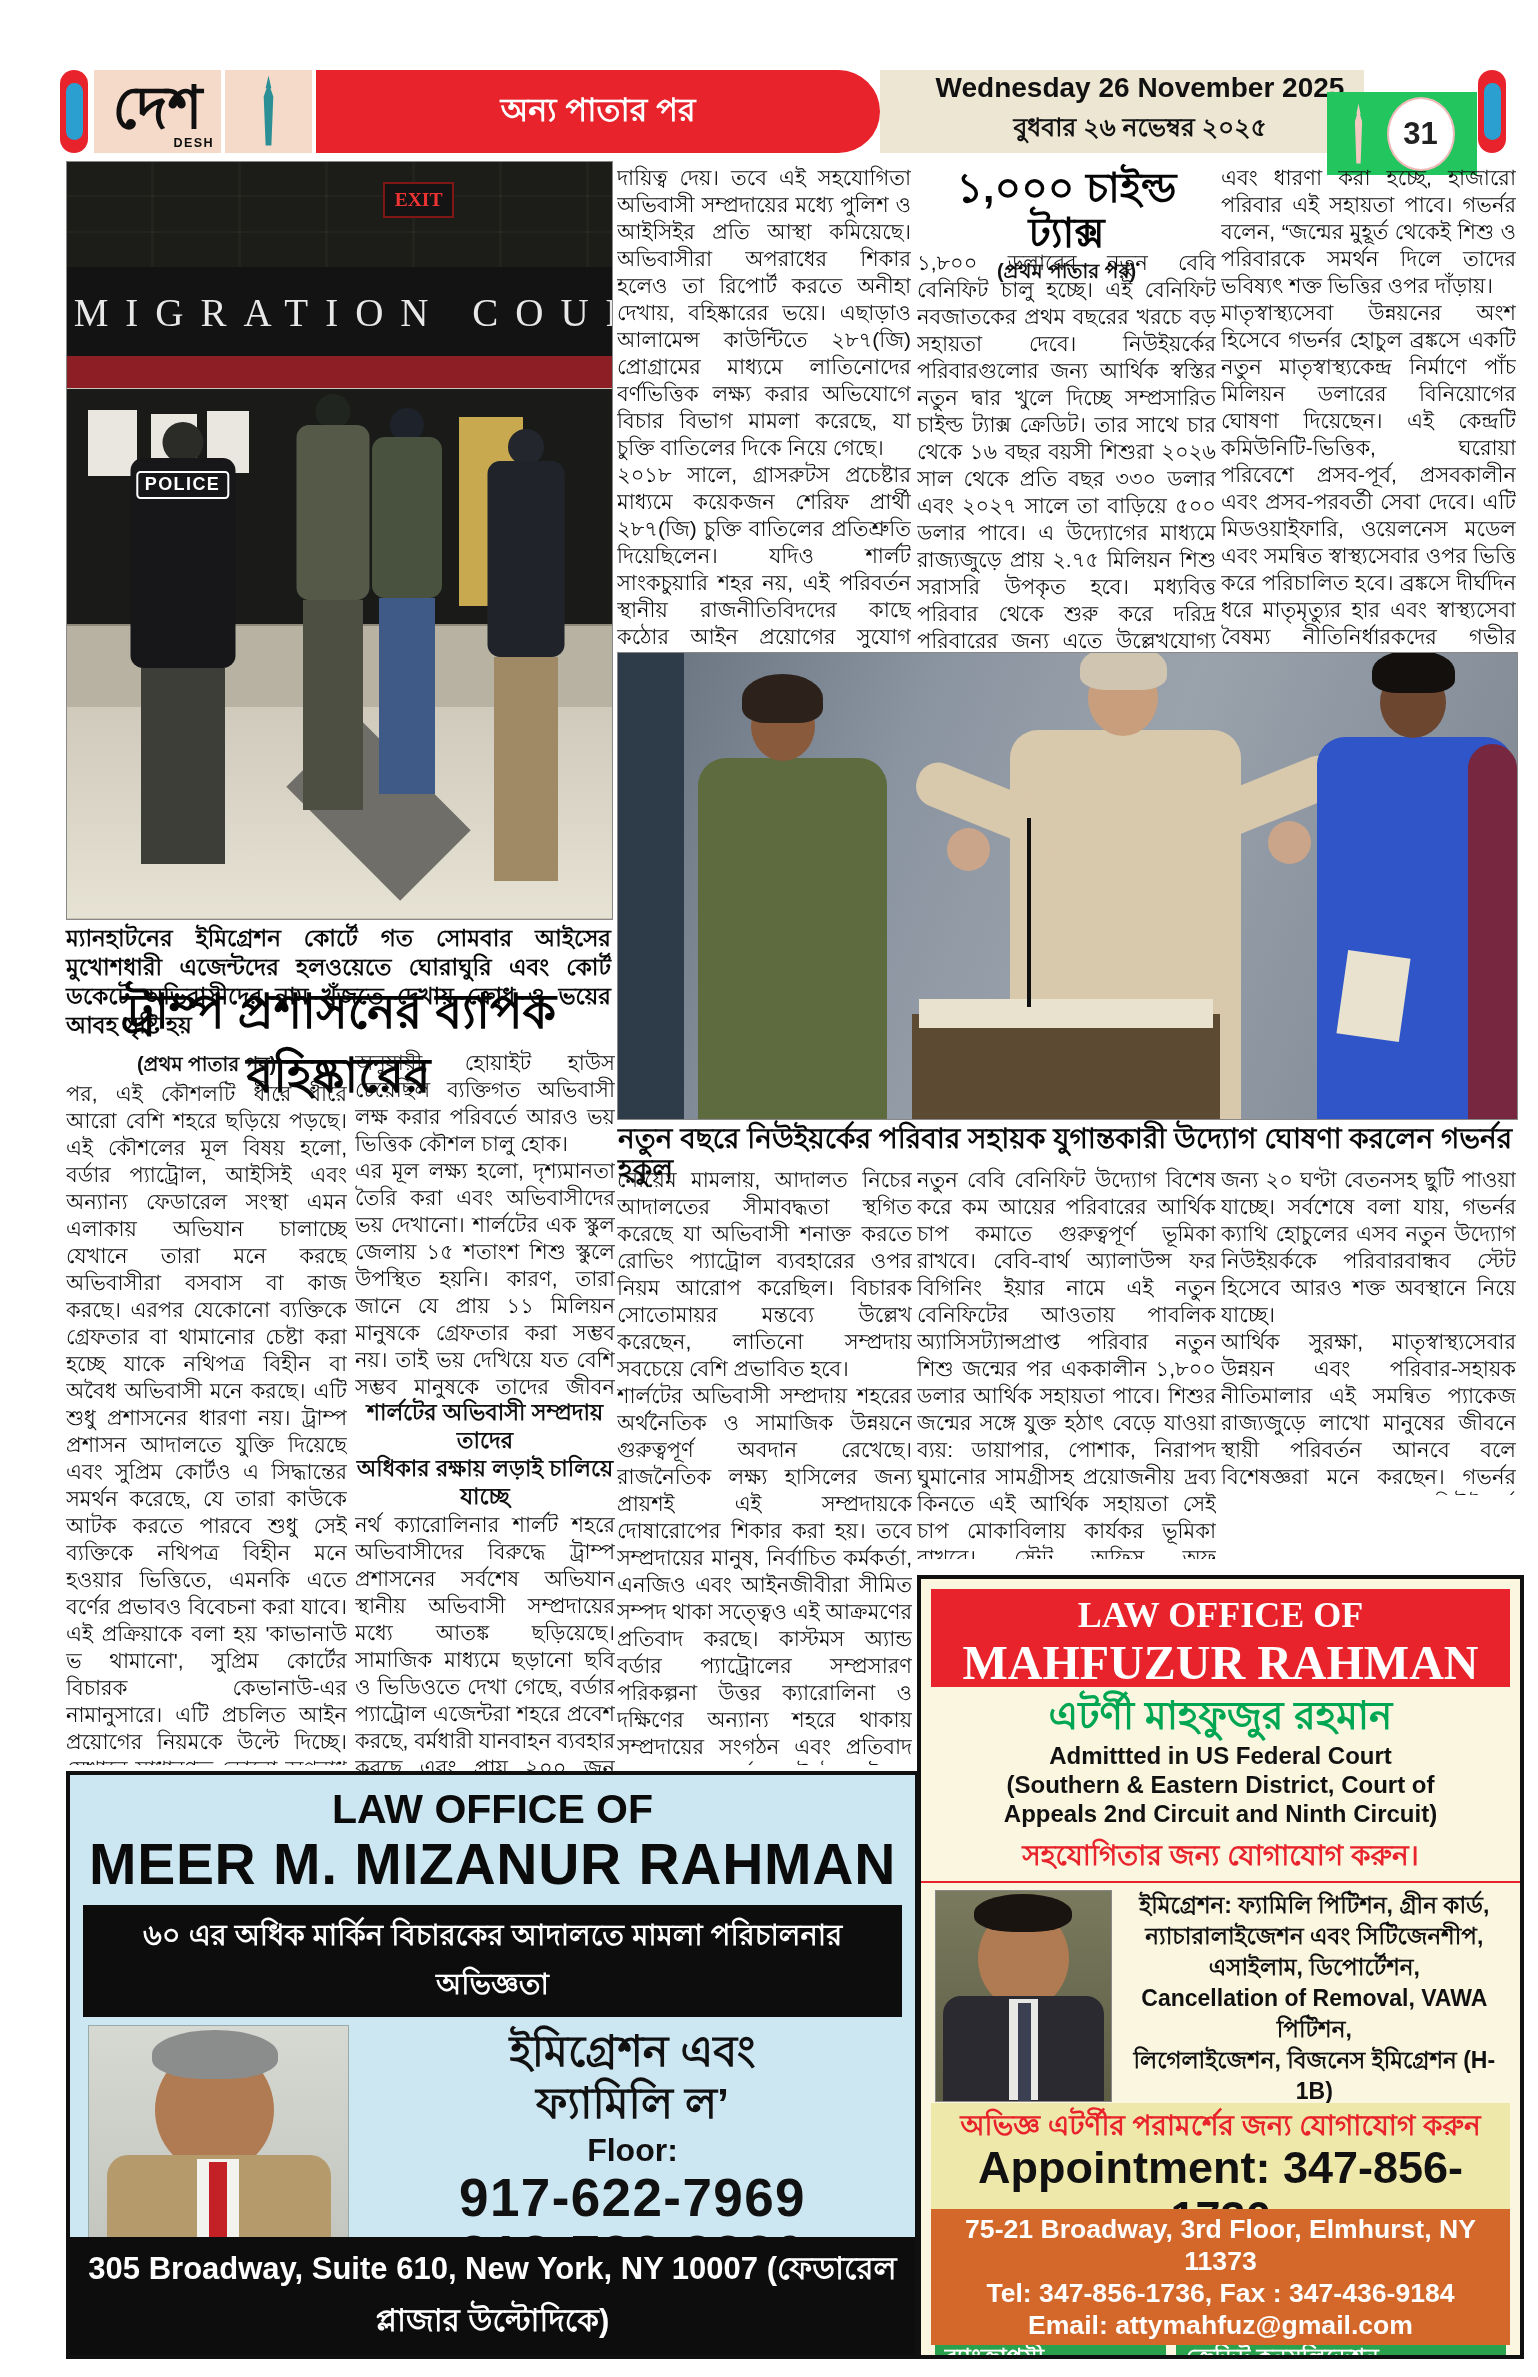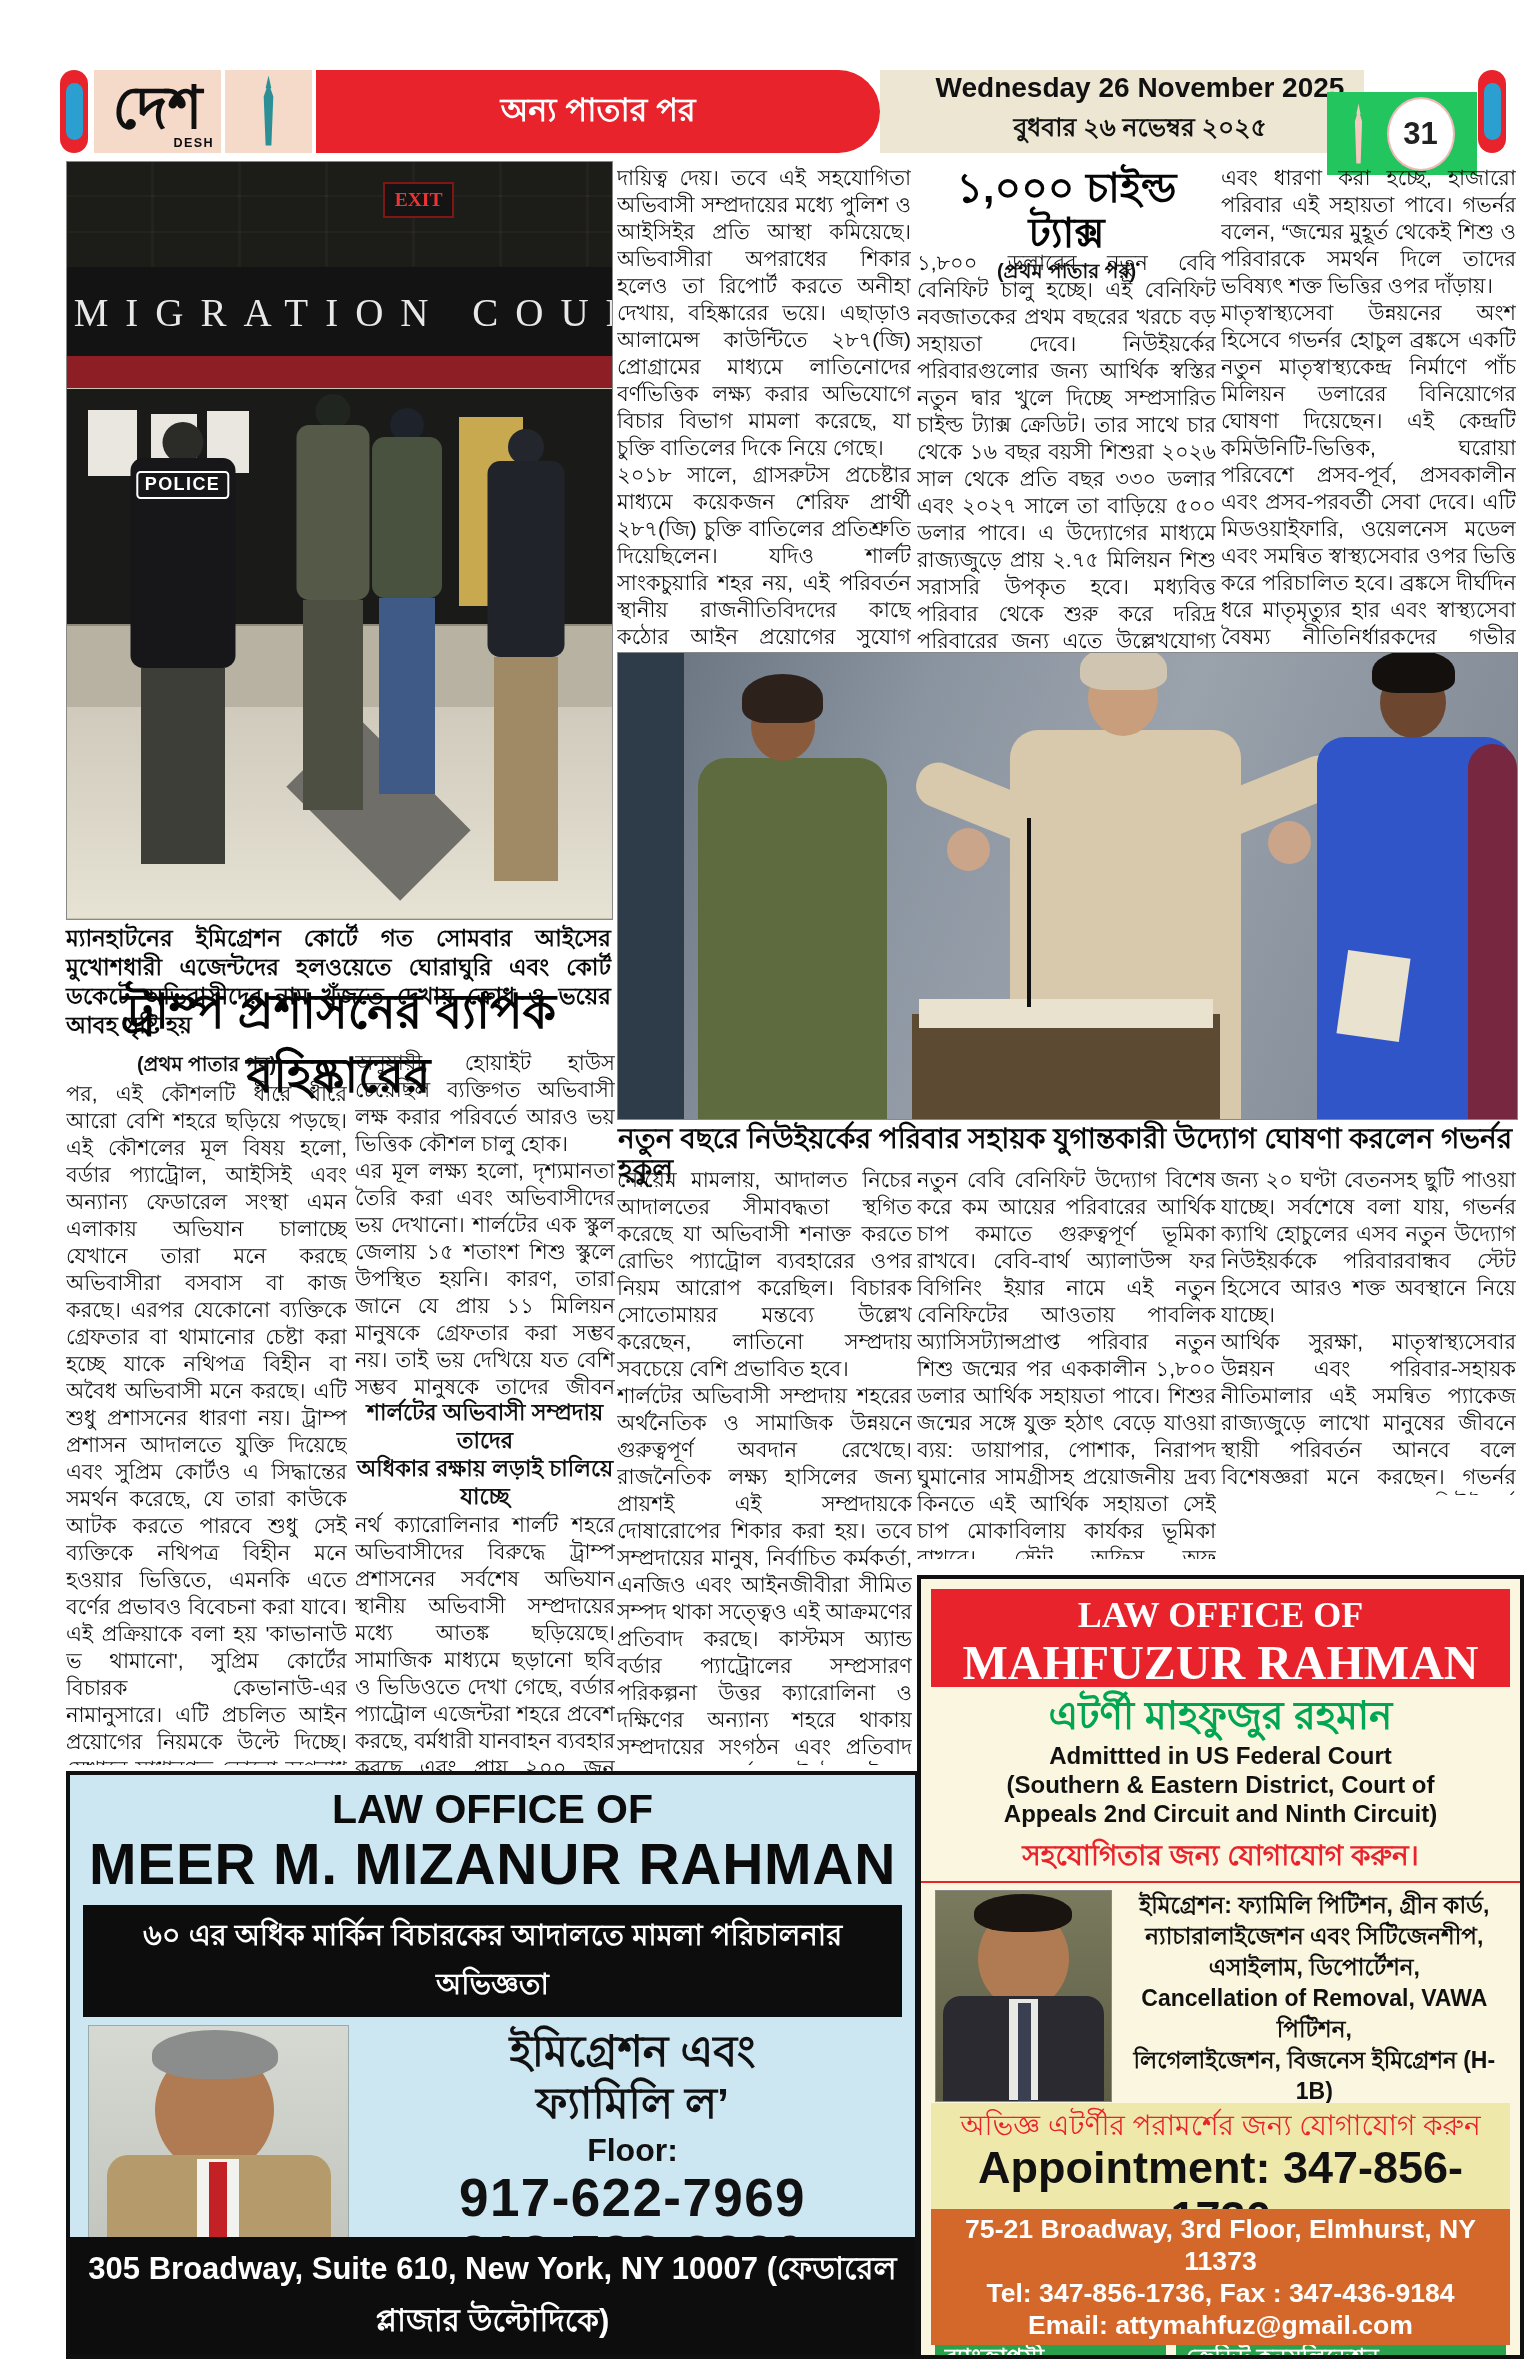--- a/index.html
+++ b/index.html
@@ -107,21 +107,21 @@
   .mah-row{display:flex;gap:12.6px;margin:7px 14px 0 14px;}
   .mah-photo{width:175px;height:210px;background:linear-gradient(#7a7a5e,#5d5d46);position:relative;overflow:hidden;
         border:1.4px solid #888;}
   .mah-cap{font-weight:bold;font-size:22.4px;line-height:28px;text-align:center;}
   .mah-cap .gr{color:#00a651;}
   .mah-services{flex:1;font-weight:bold;font-size:23px;line-height:31px;text-align:center;white-space:pre-line;}
   .pa-wrap{display:flex;gap:9.8px;margin:7px 14px 0 14px;}
   .pa-col{display:flex;flex-direction:column;gap:7px;}
   .pa-item{background:#2aa14c;color:#fff;font-weight:bold;font-size:23px;padding:5.6px 9.8px;line-height:28px;}
   .mah-yellow{position:absolute;left:9.8px;right:9.8px;bottom:106px;background:#efe8ab;text-align:center;padding:5.6px 0;}
-  .mah-yellow .bn{color:#e8232b;font-weight:normal;font-size:28px;line-height:35px;}
+  .mah-yellow .bn{color:#e8232b;font-weight:bold;font-size:28px;line-height:35px;}
   .mah-yellow .apt{color:#111;font-weight:bold;font-size:45px;line-height:50px;}
   .mah-orange{position:absolute;left:9.8px;right:9.8px;bottom:9.8px;background:#d4682a;color:#fff;text-align:center;
         font-weight:bold;font-size:26.6px;line-height:32px;padding:4.2px 0;white-space:pre-line;}
 </style>
 </head>
 <body>
 
 <div class="page">
 
   <div>

